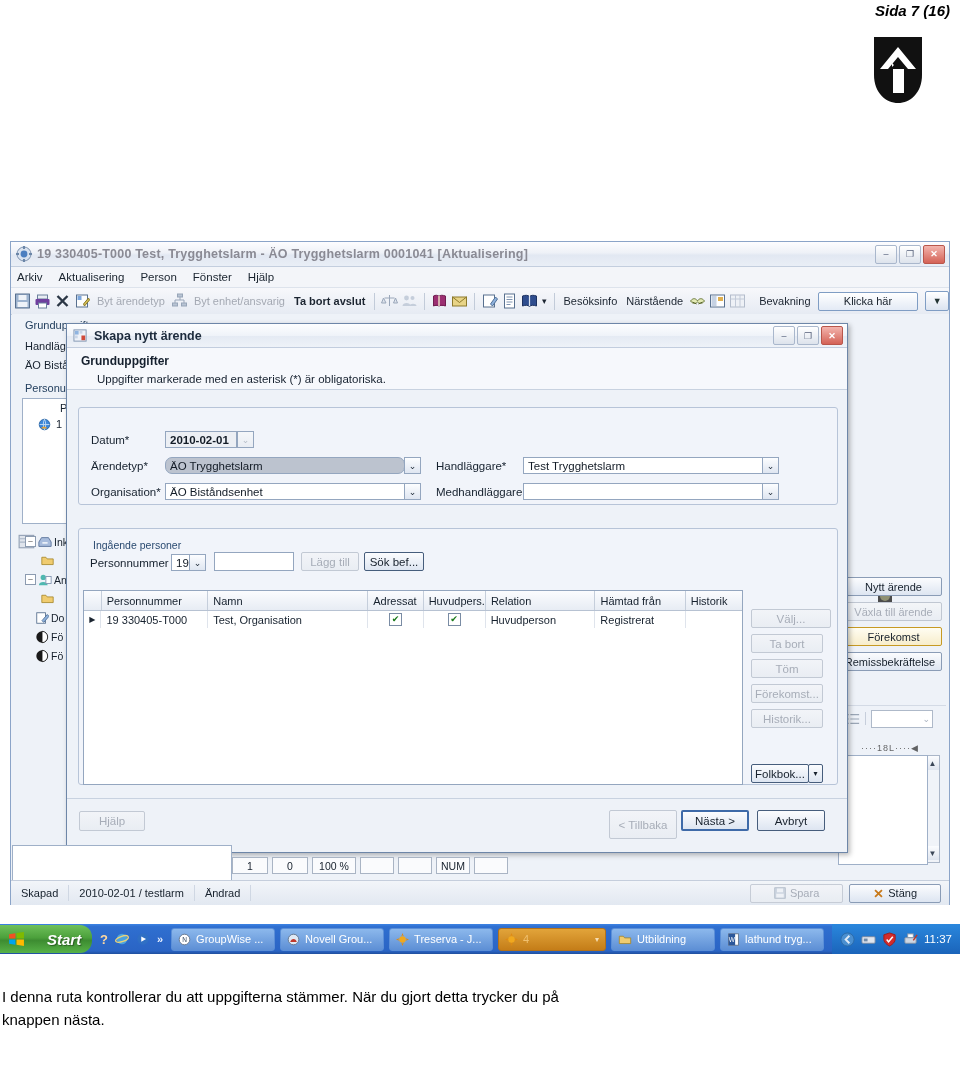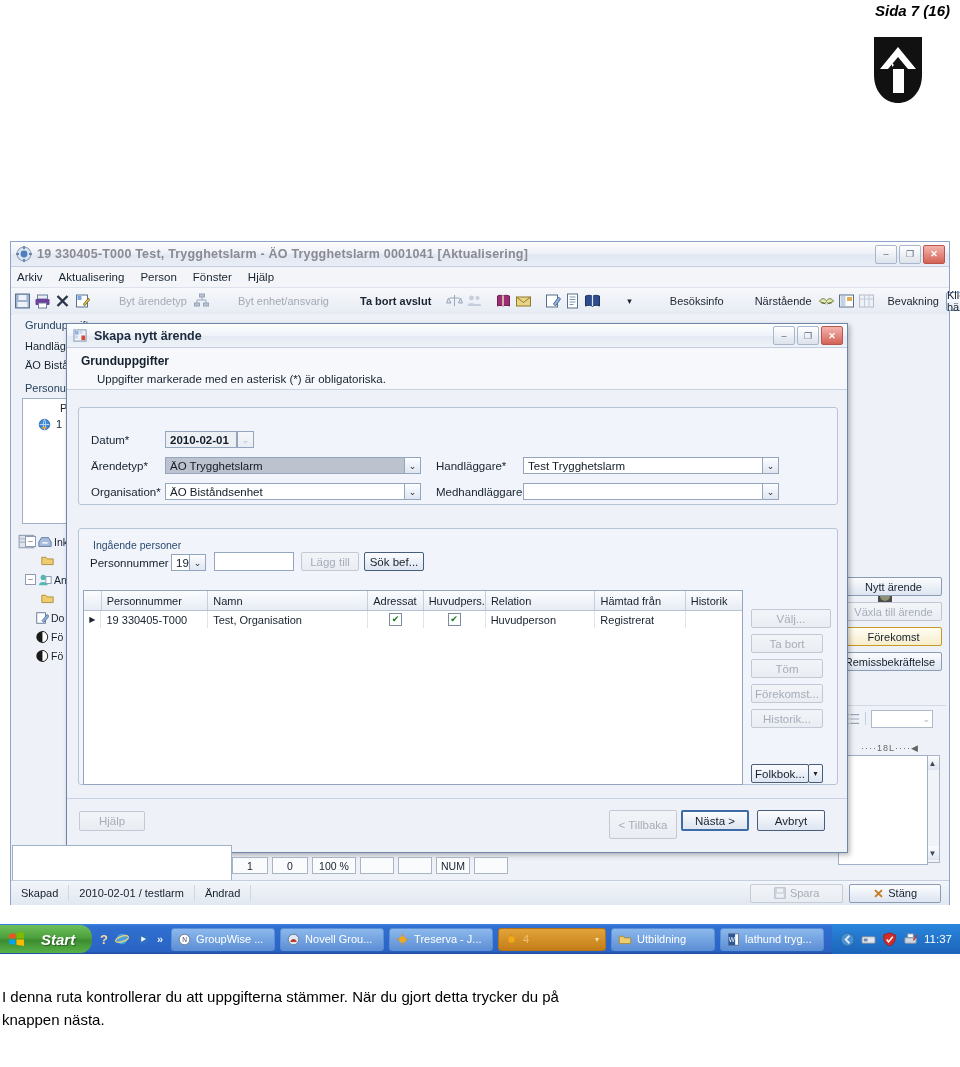--- a/index.html
+++ b/index.html
@@ -25,21 +25,21 @@
   .wbtn{width:20px;height:17px;border:1px solid #a9b7cc;border-radius:2px;
         background:linear-gradient(to bottom,#ffffff,#dde3ec);display:flex;align-items:center;justify-content:center;
         font-size:9px;color:#55607a;}
   .wbtn.close{background:linear-gradient(to bottom,#f3b4ad,#d46256);border-color:#b9564b;color:#fff;font-weight:bold;}
 
   .menubar{height:20px;background:#f3f5f9;border-bottom:1px solid #dde3ec;display:flex;align-items:center;padding-left:6px;}
   .menubar span{font-size:11.5px;color:#19232e;margin-right:16px;}
 
   .toolbar{height:26px;background:linear-gradient(to bottom,#f7f8fb,#e6ebf3);border-bottom:1px solid #c7d0de;
            display:flex;align-items:center;padding-left:3px;gap:3px;}
-  .tbtn{font-size:11px;color:#1b2430;white-space:nowrap;padding:0 3px;margin-left:22px;}
+  .tbtn{font-size:11px;color:#1b2430;white-space:nowrap;padding:0 3px;}
   .tbtn.dim{color:#a4a9b3;}
   .ticon{width:17px;height:16px;border-radius:2px;flex:none;}
   .tsep{width:1px;height:17px;background:#c2cbd9;margin:0 3px;}
   .bev-label{font-size:11px;color:#1b2430;margin-left:10px;margin-right:4px;}
   .bev-btn{width:110px;height:17px;border:1px solid #7f9dc4;border-radius:2px;
            background:linear-gradient(to bottom,#ffffff,#e3eaf5);font-size:11px;color:#17202b;
            display:flex;align-items:center;justify-content:center;}
   .bev-drop{width:24px;height:18px;border:1px solid #7f9dc4;border-radius:2px;margin-left:4px;
             background:linear-gradient(to bottom,#ffffff,#dbe3f0);display:flex;align-items:center;justify-content:center;font-size:9px;color:#233;}
 
@@ -83,21 +83,21 @@
   .dlg-head .h1{font-size:12px;font-weight:bold;color:#15202e;}
   .dlg-head .h2{font-size:11.5px;color:#15202e;margin:5px 0 0 16px;}
   .dlg-sep{height:1px;background:#c8d2e0;}
 
   .grp{position:absolute;border:1px solid #b7c4d8;border-radius:3px;background:#f1f4fa;}
   .grp-cap{position:absolute;font-size:10.5px;color:#2a4a70;background:#f1f4fa;padding:0 4px;}
 
   .flabel{position:absolute;font-size:11.5px;color:#16212e;white-space:nowrap;}
   .fld{position:absolute;height:17px;border:1px solid #94a6bf;background:#fff;box-sizing:border-box;
        font-size:11.5px;color:#121b26;display:flex;align-items:center;padding-left:4px;}
-  .fld.sel{background:#bcc3cf;}
+  .fld.sel{background:#bcc3cf;border-radius:7px;}
   .fld.ro{background:#eceff4;}
   .caret{position:absolute;width:17px;height:17px;border:1px solid #94a6bf;box-sizing:border-box;
          background:linear-gradient(to bottom,#fcfdff,#dfe6f1);display:flex;align-items:center;justify-content:center;
          font-size:9px;color:#1c2836;}
   .caret.dis{color:#b6bdc8;background:linear-gradient(to bottom,#f5f7fa,#e9edf3);}
 
   .dbtn{position:absolute;height:19px;border:1px solid #8a9cb6;border-radius:2px;
         background:linear-gradient(to bottom,#fbfcfe,#dde5f1);font-size:11.5px;color:#16202c;
         display:flex;align-items:center;justify-content:center;white-space:nowrap;box-sizing:border-box;}
   .dbtn.dis{color:#a7adb8;border-color:#c2c9d4;background:linear-gradient(to bottom,#f2f4f8,#e9edf3);}
@@ -120,21 +120,21 @@
   .vsb{position:absolute;width:15px;border:1px solid #aab6c8;background:#f0f3f8;box-sizing:border-box;}
   .vsb .ar{height:14px;display:flex;align-items:center;justify-content:center;font-size:8px;color:#3b4758;
            background:linear-gradient(to bottom,#fbfcfe,#dfe5ef);}
 
   
   .taskbar{position:absolute;left:0;top:924px;width:960px;height:30px;
            background:linear-gradient(to bottom,#3d84e4 0%,#2f6fd0 9%,#2a64c4 90%,#1f4f9e 100%);
            display:flex;align-items:center;}
   .startbtn{width:92px;height:28px;border-radius:0 12px 12px 0;
             background:linear-gradient(to bottom,#6fc05b 0%,#4ca13c 45%,#3d8c31 55%,#57b247 100%);
-            display:flex;align-items:center;gap:16px;padding-left:8px;box-sizing:border-box;}
+            display:flex;align-items:center;gap:22px;padding-left:8px;box-sizing:border-box;}
   .startbtn .lbl{font-size:15px;font-style:italic;font-weight:bold;color:#fff;text-shadow:1px 1px 1px #2a5c22;}
   .qlaunch{display:flex;align-items:center;gap:7px;padding:0 8px;height:26px;}
   .tbitem{height:23px;min-width:104px;border:1px solid #5b8fd8;border-radius:3px;
           background:linear-gradient(to bottom,#8cb8ec,#5d8fd5);display:flex;align-items:center;gap:5px;
           padding:0 6px;margin-right:5px;box-sizing:border-box;}
   .tbitem.act{background:linear-gradient(to bottom,#e2a43a,#c47d18);border-color:#b4721a;}
   .tbitem span{font-size:11px;color:#fff;white-space:nowrap;overflow:hidden;}
   .tray{margin-left:auto;height:30px;display:flex;align-items:center;gap:6px;padding:0 8px;
         background:linear-gradient(to bottom,#2a87dd,#1b64ba);}
   .tray .clock{font-size:11.5px;color:#fff;}

